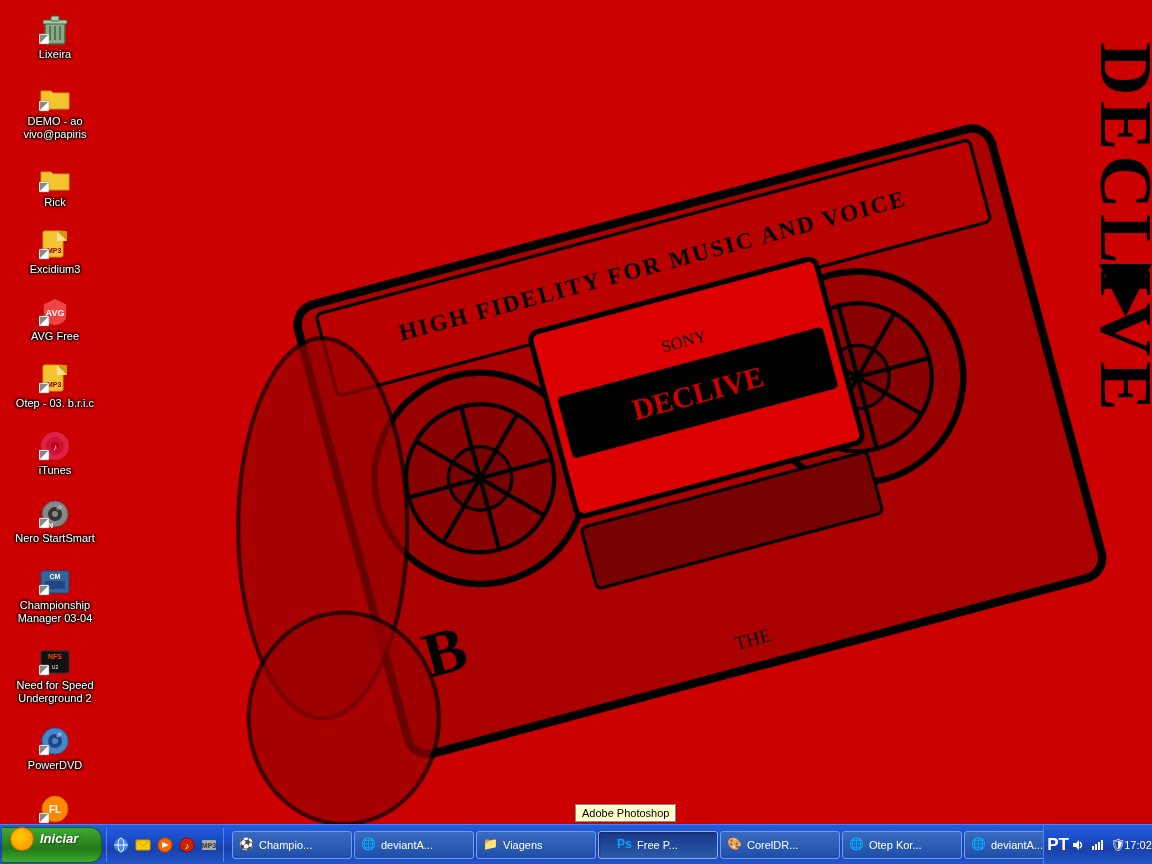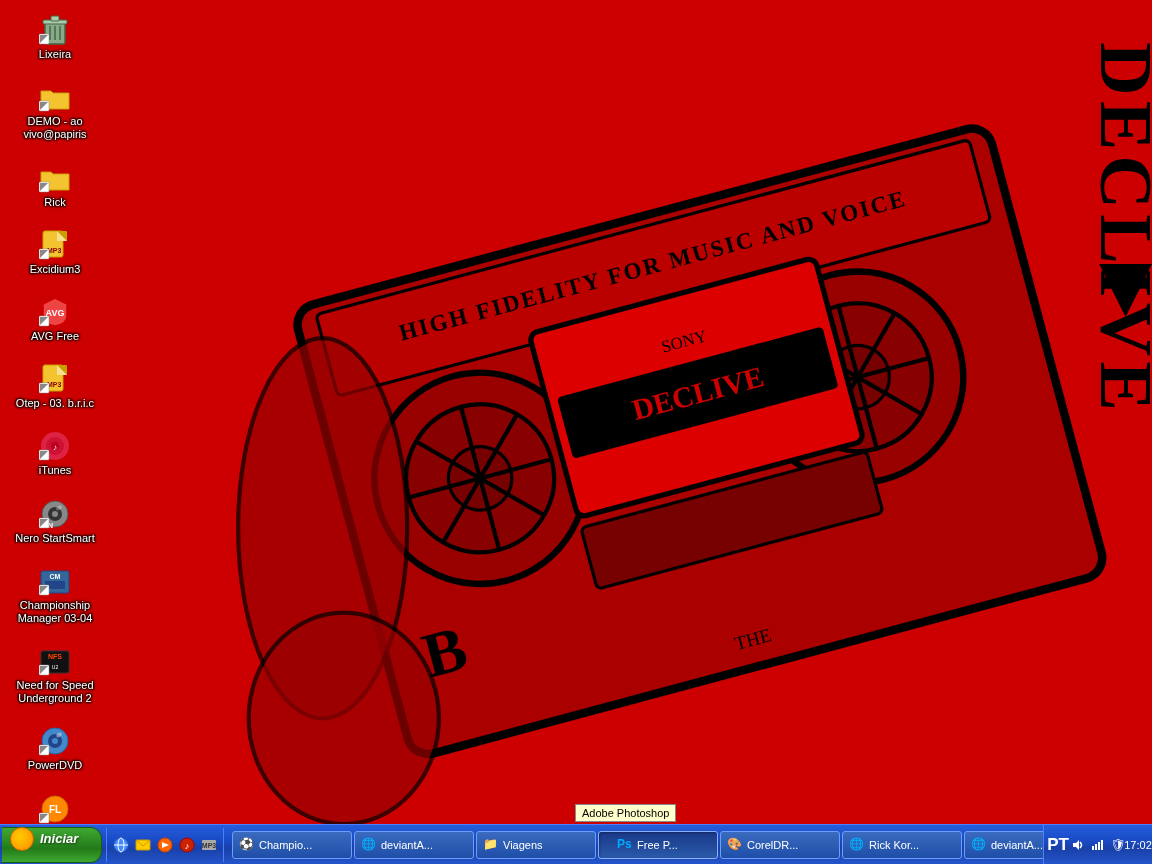--- a/index.html
+++ b/index.html
@@ -541,21 +541,21 @@
         <span>Free P...</span>
       </div>
 
       <div class="taskbar-btn">
         <span class="tb-icon">🎨</span>
         <span>CorelDR...</span>
       </div>
 
       <div class="taskbar-btn">
         <span class="tb-icon">🌐</span>
-        <span>Rick Kor...</span>
+        <span>Otep Kor...</span>
       </div>
 
       <div class="taskbar-btn">
         <span class="tb-icon">🌐</span>
         <span>deviantA...</span>
       </div>
 
     </div>
 
     <div id="system-tray">

